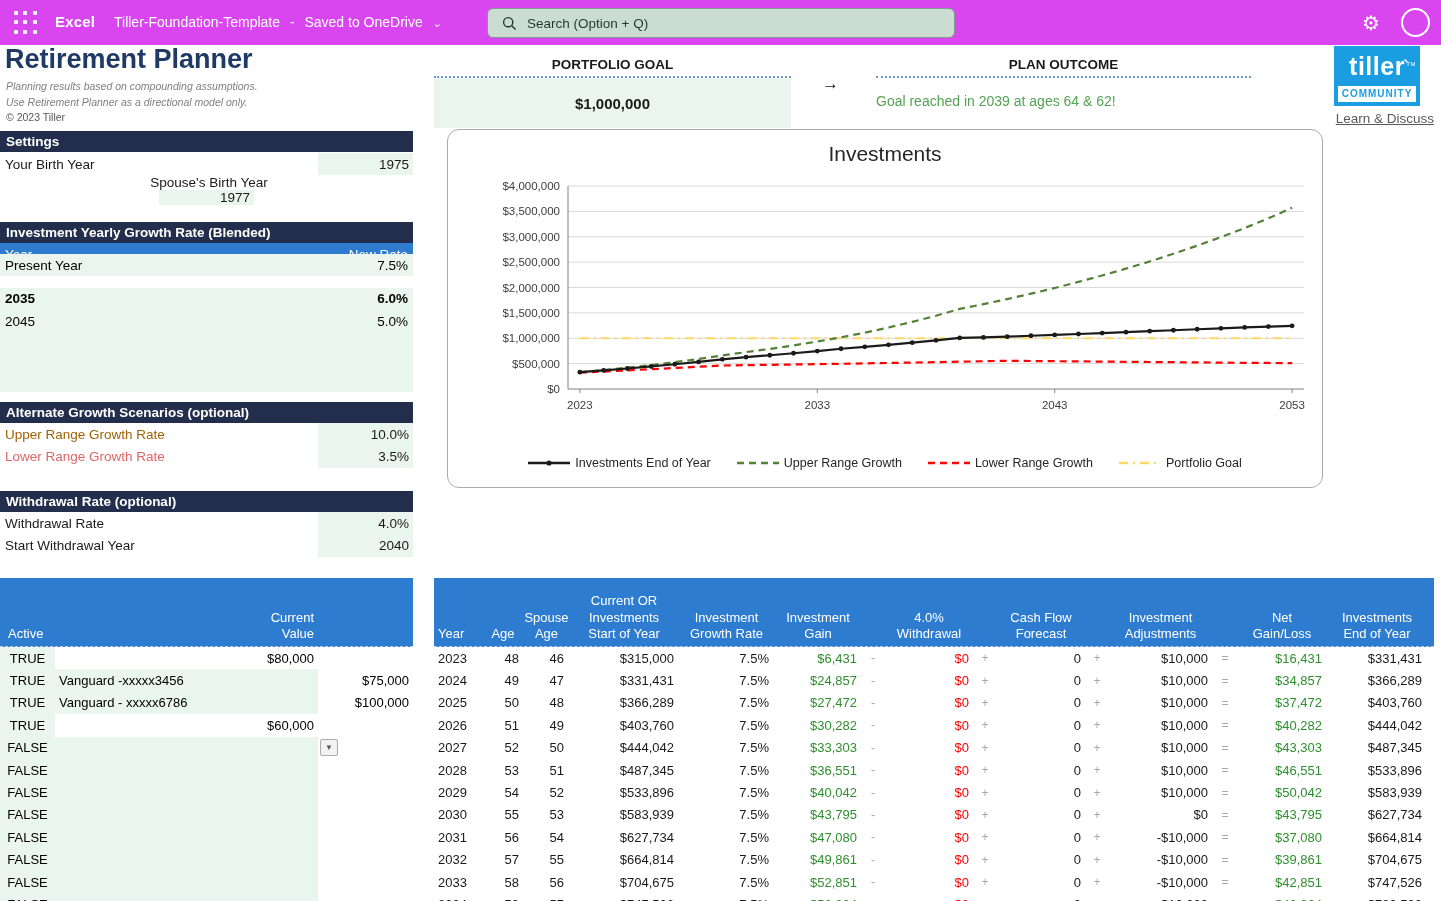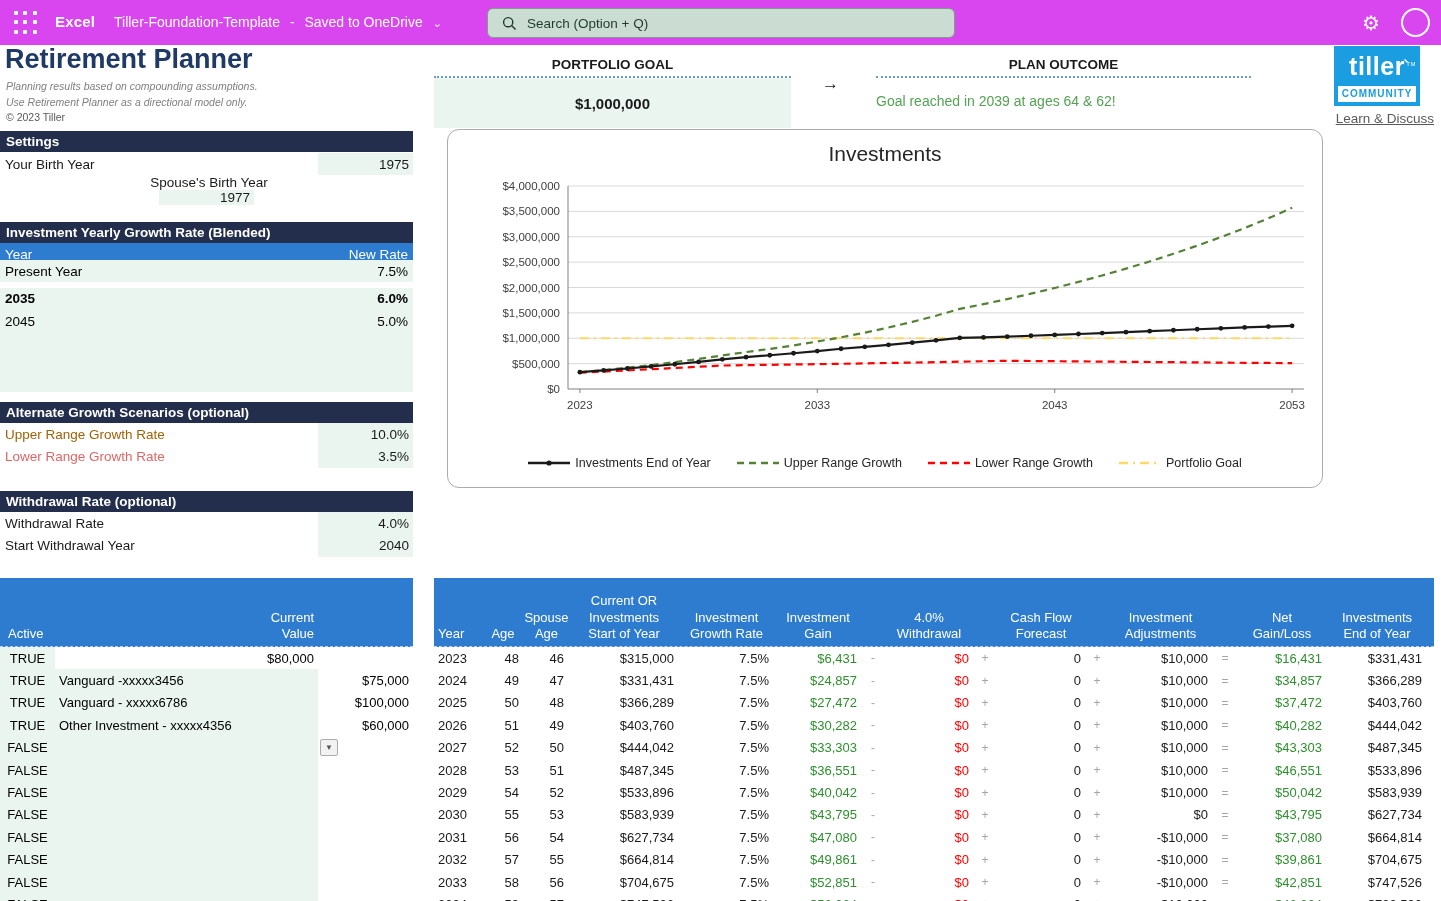--- a/index.html
+++ b/index.html
@@ -128,21 +128,21 @@
         <div class="kv-value cell-green" style="padding-right: 4px;">1977</div>
       </div>
     </div>
 
   <div class="navy-hdr" style="top:222px;">Investment Yearly Growth Rate (Blended)</div>
   <div class="blue-subhdr" style="top:243px;">
     <span style="flex:1;padding-left:5px;">Year</span>
     <span style="padding-right:5px;">New Rate</span>
   </div>
   <div id="growth-rows">
-      <div class="green-row" style="top: 260px;">
+      <div class="green-row" style="top: 254px;">
         <span style="flex: 1 1 0%; padding-left: 5px;">Present Year</span>
         <span style="padding-right: 5px;">7.5%</span>
       </div>
       <div class="green-row" style="top: 287.8px; font-weight: bold;">
         <span style="flex: 1 1 0%; padding-left: 5px;">2035</span>
         <span style="padding-right: 5px;">6.0%</span>
       </div>
       <div class="green-row" style="top: 310.2px;">
         <span style="flex: 1 1 0%; padding-left: 5px;">2045</span>
         <span style="padding-right: 5px;">5.0%</span>
@@ -299,21 +299,20 @@
           <div class="c2">Vanguard -xxxxx3456</div>
           <div class="c3">$75,000</div>
         </div>
         <div class="acc-row">
           <div class="c1">TRUE</div>
           <div class="c2">Vanguard - xxxxx6786</div>
           <div class="c3">$100,000</div>
         </div>
         <div class="acc-row">
           <div class="c1">TRUE</div>
-          <div class="c2">Other Investment - xxxxx4356</div>
           <div class="c3">$60,000</div>
         </div>
         <div class="acc-row">
           <div class="c1">FALSE</div>
           <div class="c2"></div>
           <div class="c3">
             <div class="dd-btn">▼</div>
           </div>
         </div>
         <div class="acc-row">

